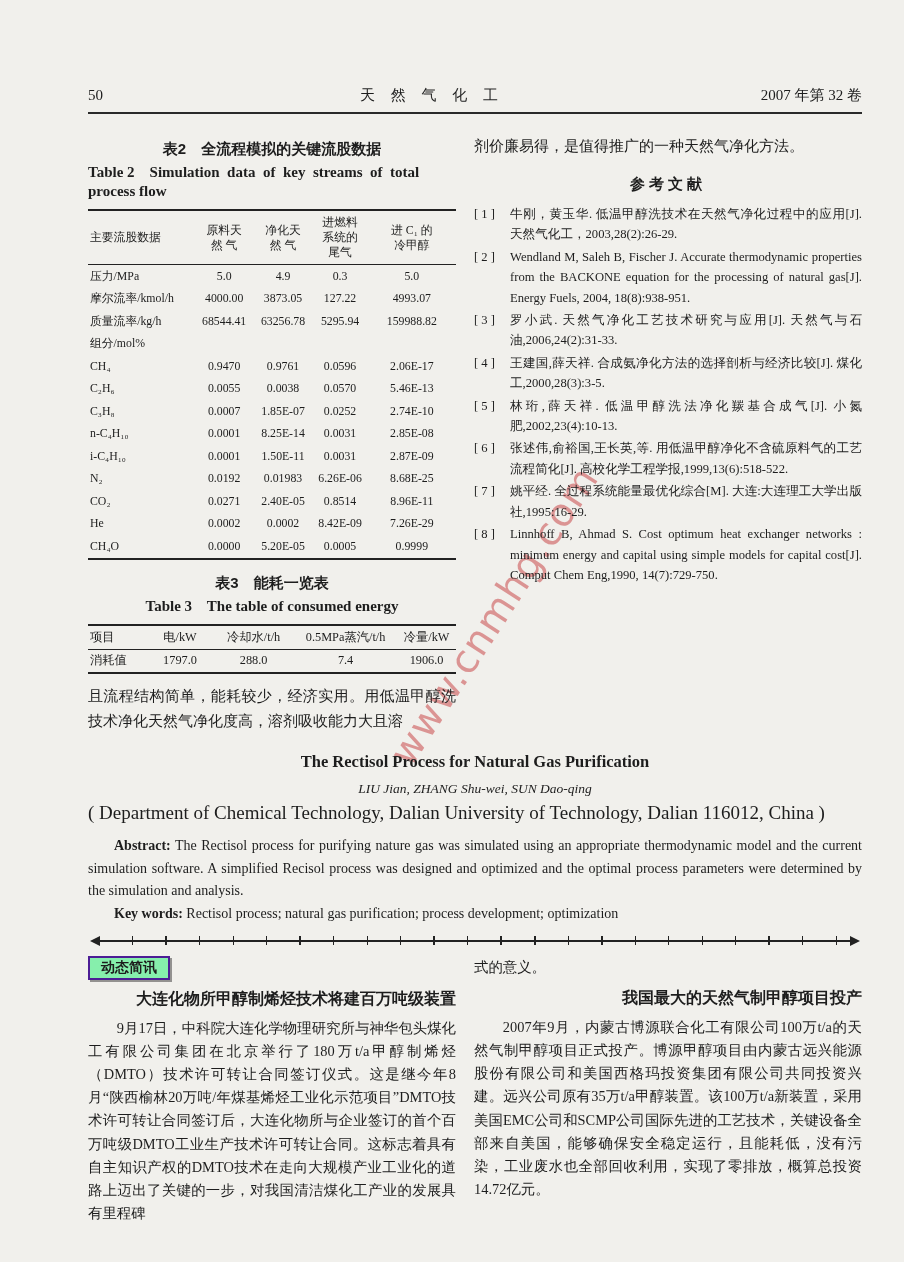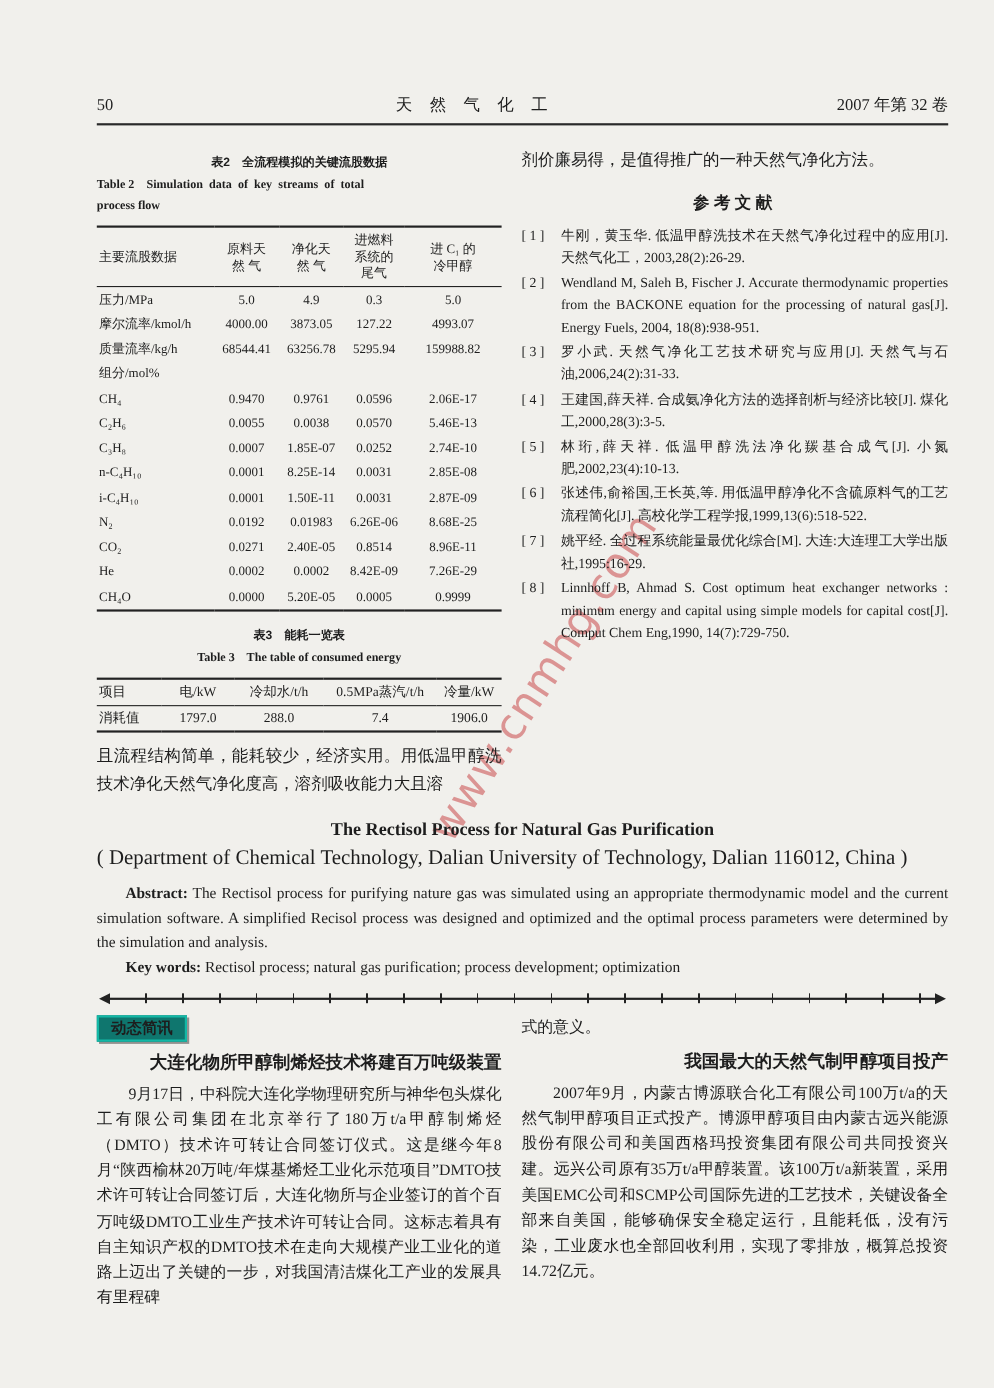--- a/index.html
+++ b/index.html
@@ -9,21 +9,21 @@
 
   
   .pagehead { display:flex; justify-content:space-between; align-items:baseline; padding-top:84px; padding-bottom:7px; border-bottom:2px solid #2a2a2a; font-size:15px; }
   .pagehead .journal { letter-spacing:6px; }
 
   
   .cols { display:flex; gap:18px; margin-top:18px; }
   .col-left { width:368px; flex:none; }
   .col-right { flex:1; min-width:0; }
 
-  .cap { white-space:pre-wrap; font-size:11px; font-weight:bold; }
+  .cap { white-space:pre-wrap; font-size:15px; font-weight:bold; }
   .cap-center { text-align:center; }
   .cap-cn { font-family:"Liberation Sans","DejaVu Sans",sans-serif; }
   .cap-en { line-height:19px; }
   .mt4{margin-top:4px;} .mt8{margin-top:8px;} .mt14{margin-top:14px;}
 
   table.datatable { width:100%; border-collapse:collapse; border-top:2px solid #222; border-bottom:2px solid #222; font-size:11.8px; margin-top:8px; }
   .datatable thead th { border-bottom:1.5px solid #222; font-weight:normal; padding:4px 1px; vertical-align:middle; white-space:pre-line; text-align:center; line-height:15px; }
   .datatable td { padding:2.5px 1px; text-align:center; line-height:17.5px; }
   .datatable .lbl { text-align:left; padding-left:2px; }
 
@@ -46,21 +46,21 @@
   
   .divider { display:flex; align-items:center; margin:14px 2px 10px; }
   .tri-l { width:0; height:0; border-top:5px solid transparent; border-bottom:5px solid transparent; border-right:10px solid #222; }
   .tri-r { width:0; height:0; border-top:5px solid transparent; border-bottom:5px solid transparent; border-left:10px solid #222; }
   .divider .line { flex:1; height:9px;
       background:
         linear-gradient(#222,#222) center / 100% 2px no-repeat,
         repeating-linear-gradient(90deg, transparent 0 32px, #222 32px 33.5px) center / 100% 9px no-repeat; }
 
   
-  .news-badge { display:inline-block; border:2px solid #14b8a6; padding:1px 11px; font-weight:bold; font-size:14px; font-family:"Liberation Sans","DejaVu Sans",sans-serif; box-shadow:2px 2px 0 rgba(70,70,70,.55); background:#0f766e; }
+  .news-badge { display:inline-block; border:2px solid #4c1d95; padding:1px 11px; font-weight:bold; font-size:14px; font-family:"Liberation Sans","DejaVu Sans",sans-serif; box-shadow:2px 2px 0 rgba(70,70,70,.55); background:#86efac; }
   .news-h { text-align:right; font-weight:bold; font-size:16px; font-family:"Liberation Sans","DejaVu Sans",sans-serif; margin:9px 0 7px; }
   .news-p { font-size:14.4px; line-height:23.2px; text-align:justify; text-indent:2em; }
   .news-lead { font-size:14.4px; line-height:23.2px; }
 
   .watermark { position:absolute; left:322px; top:596px; width:340px; transform:rotate(-57deg); color:rgba(201,72,74,.55); font-size:39px; font-family:"DejaVu Sans",sans-serif; letter-spacing:1px; pointer-events:none; }
 </style>
 </head>
 <body>
 
 <div class="page">
@@ -270,20 +270,21 @@
           <div class="ref">
             <span class="num">[ 8 ]</span>
             <span class="txt">Linnhoff B, Ahmad S. Cost optimum heat exchanger networks : minimum energy and capital using simple models for capital cost[J]. Comput Chem Eng,1990, 14(7):729-750.</span>
           </div>
         </div>
       </div>
     </div>
 
     <div class="ensec">
       <div class="en-title">The Rectisol Process for Natural Gas Purification</div>
+      <div class="en-authors">LIU Jian,  ZHANG Shu-wei,  SUN Dao-qing</div>
       <div class="en-affil">( Department of Chemical Technology, Dalian University of Technology, Dalian 116012, China )</div>
       <p class="en-abstract">
         <span class="b">Abstract:</span>
         <span>The Rectisol process for purifying nature gas was simulated using an appropriate thermodynamic model and the current simulation software.  A simplified Recisol process was designed and optimized and the optimal process parameters were determined by the simulation and analysis.</span>
       </p>
       <p class="en-keywords">
         <span class="b">Key words:</span>
         <span>Rectisol process; natural gas purification; process development; optimization</span>
       </p>
     </div>

